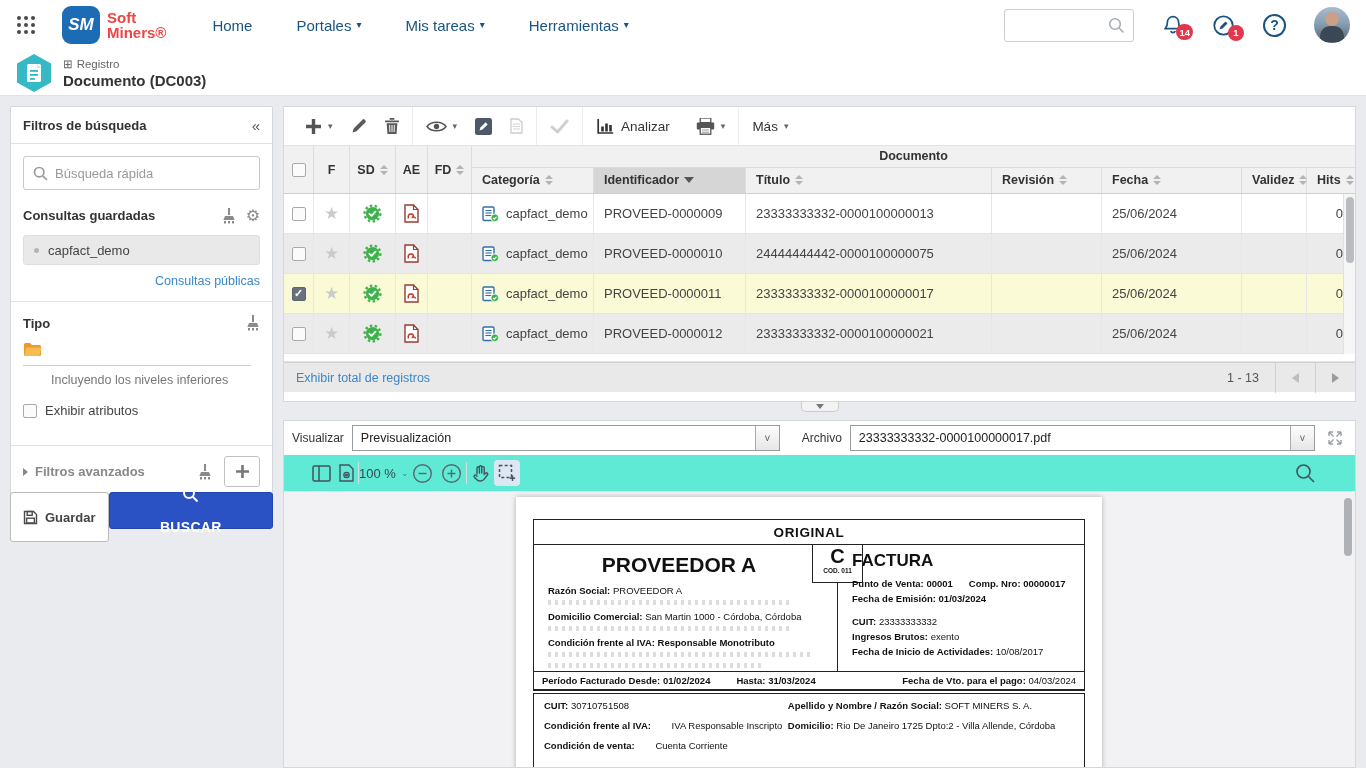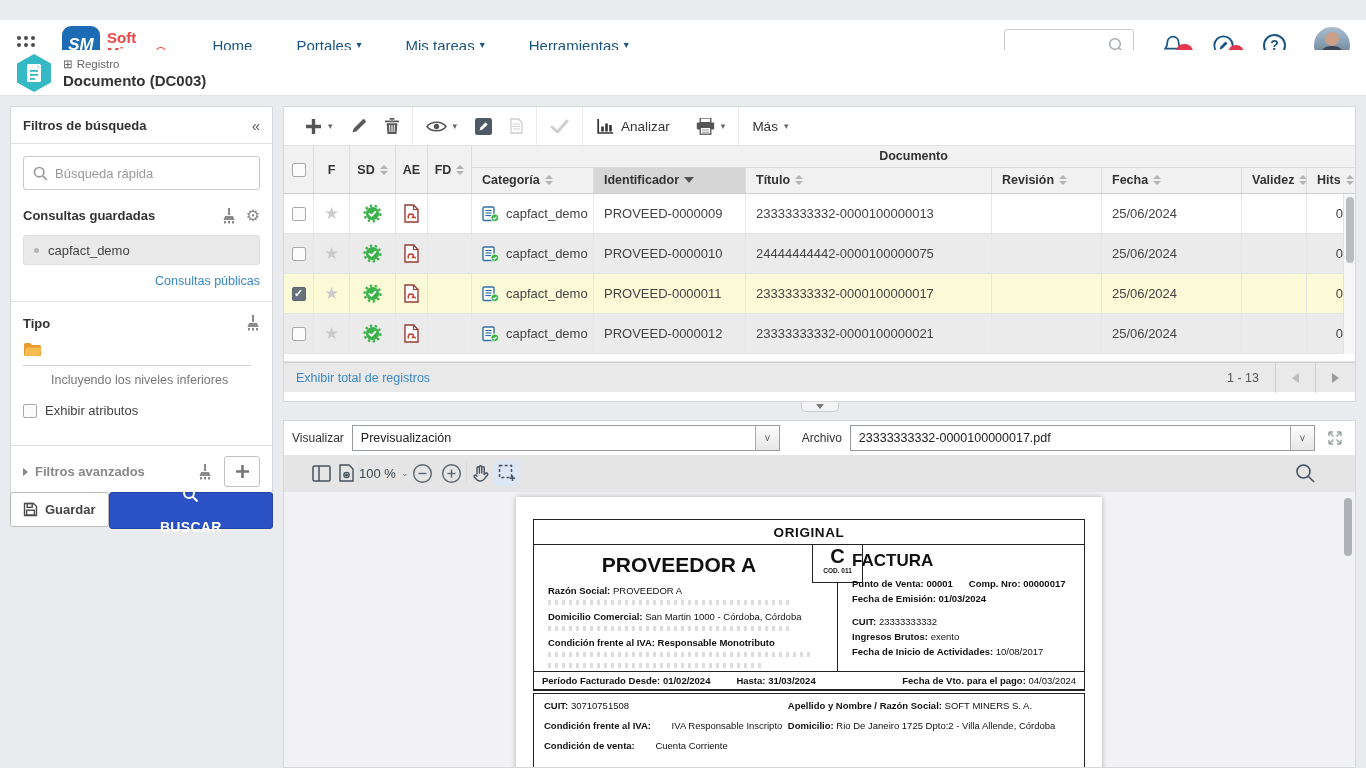--- a/index.html
+++ b/index.html
@@ -1,21 +1,21 @@
 <!DOCTYPE html>
 <html><head>
 <meta charset="utf-8">
 <style>
   * { margin:0; padding:0; box-sizing:border-box; }
   html,body { width:1366px; height:768px; overflow:hidden;
     font-family:"Liberation Sans", sans-serif; background:#e9ebee; color:#444; }
 
   
   .topbar { position:absolute; left:0; top:0; width:1366px; height:50px; background:#fff;
-    display:flex; align-items:center;margin-top:20px; }
+    display:flex; align-items:center; }
   .apps-grid { margin-left:16px; width:20px; height:20px; cursor:pointer; }
   .logo { display:flex; align-items:center; margin-left:26px; cursor:pointer; }
   .logo-sq { width:38px; height:38px; background:#1b6cb5; border-radius:9px; color:#fff;
     font-weight:bold; font-style:italic; font-size:17px; display:flex; align-items:center; justify-content:center; }
   .logo-txt { margin-left:7px; color:#ef4444; font-weight:bold; font-size:15px; line-height:15px; }
   .navlinks { display:flex; align-items:center; margin-left:46px; gap:44px; }
   .navlink { color:#1a5480; font-size:15px; cursor:pointer; display:flex; align-items:center; gap:5px; }
   .caret { font-size:10px; line-height:10px; }
   .top-right { margin-left:auto; display:flex; align-items:center; margin-right:16px; gap:28px; }
   .top-search { width:130px; height:33px; border:1px solid #ccc; border-radius:3px; display:flex; align-items:center; padding:0 8px; }
@@ -68,21 +68,21 @@
     display:inline-flex; align-items:center; justify-content:center; cursor:pointer; flex:none; }
   .cbx.checked { background:#68727e; border-color:#5c656f; }
   .cbx.checked::after { content:"✓"; color:#fff; font-size:11px; font-weight:bold; line-height:11px; }
   .cbx-label { font-size:13px; color:#444; }
   .adv-row { border-top:1px solid #e0e0e0; margin-top:15px; padding:10px 12px; display:flex; align-items:center; }
   .adv-cell { flex:1; font-size:13px; font-weight:bold; color:#888; display:flex; align-items:center; gap:7px; cursor:pointer; }
   .tri-right { width:0; height:0; border-left:5px solid #888; border-top:4px solid transparent; border-bottom:4px solid transparent; }
   .plus-btn { width:36px; height:31px; border:1px solid #c2c2c2; border-radius:3px; background:#fff;
     margin-left:12px; display:flex; align-items:center; justify-content:center; cursor:pointer; }
   .sb-actions { position:absolute; left:10px; top:492px; width:263px; display:flex; }
-  .btn-save { height:35px; background:#fff; border:1px solid #bbb; border-radius:3px; padding:0 12px;
+  .btn-save { height:50px; background:#fff; border:1px solid #bbb; border-radius:3px; padding:0 12px;
     display:flex; align-items:center; gap:7px; font-size:13px; font-weight:bold; color:#444; cursor:pointer; }
   .btn-buscar { margin-left:auto; width:168px; height:37px; background:#2b52c5; border:1px solid #2446ab;
     border-radius:3px; color:#fff; font-size:14px; font-weight:bold; display:flex; align-items:center;
     justify-content:center; gap:16px; cursor:pointer; letter-spacing:.3px;flex-direction:column; }
 
   
   .main-top { position:absolute; left:283px; top:106px; width:1073px; height:296px; background:#fff;
     border:1px solid #d5d8db; }
   .toolbar { height:39px; border-bottom:1px solid #e3e3e3; display:flex; align-items:center; padding-left:12px; }
   .tbtn { height:30px; display:flex; align-items:center; gap:6px; padding:0 9px; cursor:pointer; color:#5a5a5a; }
@@ -142,21 +142,21 @@
     border:1px solid #d5d8db; display:flex; flex-direction:column; }
   .vctrl { height:34px; display:flex; align-items:center; padding:0 8px; gap:8px; }
   .vlabel { font-size:12px; color:#333; flex:none; }
   .selbox { height:26px; border:1px solid #979ca1; background:#fff; display:flex; align-items:center;
     position:relative; padding:0 30px 0 8px; font-size:12.5px; color:#222; cursor:pointer; }
   .selbox .chev { position:absolute; right:0; top:0; bottom:0; width:24px; border-left:1px solid #aaa;
     background:linear-gradient(#fdfdfd,#e6e6e6); display:flex; align-items:center; justify-content:center;
     font-size:10px; color:#555; }
   .sel-vis { width:428px; }
   .sel-file { flex:1; }
-  .vtool { height:37px; background:#e5e5e5; border-bottom:1px solid #e3e5e8; display:flex; align-items:center;
+  .vtool { height:37px; background:#5eead4; border-bottom:1px solid #e3e5e8; display:flex; align-items:center;
     padding:0 14px 0 24px; color:#46525f; }
   .vt-btn { display:flex; align-items:center; justify-content:center; cursor:pointer; padding:4px; border-radius:4px; }
   .vt-btn.active { background:#dce7f3; }
   .vt-sep { width:1px; height:22px; background:#d8dbe0; }
   .zoomctl { display:flex; align-items:center; gap:5px; font-size:13px; color:#3c4650; cursor:pointer; }
   .canvas { flex:1; position:relative; background:#f2f2f4; overflow:hidden; }
   .canvas .thumb2 { position:absolute; right:3px; top:6px; width:8px; height:58px; background:#aeb2b6; border-radius:4px; }
 
   
   .page { position:absolute; left:232px; top:5px; width:586px; height:330px; background:#fff;

